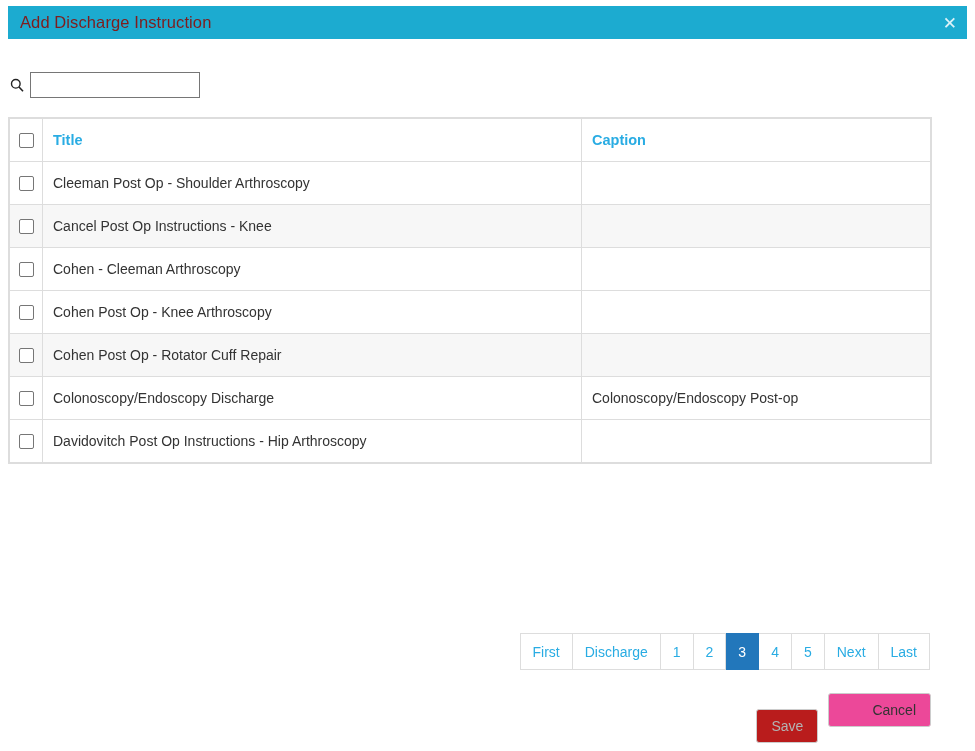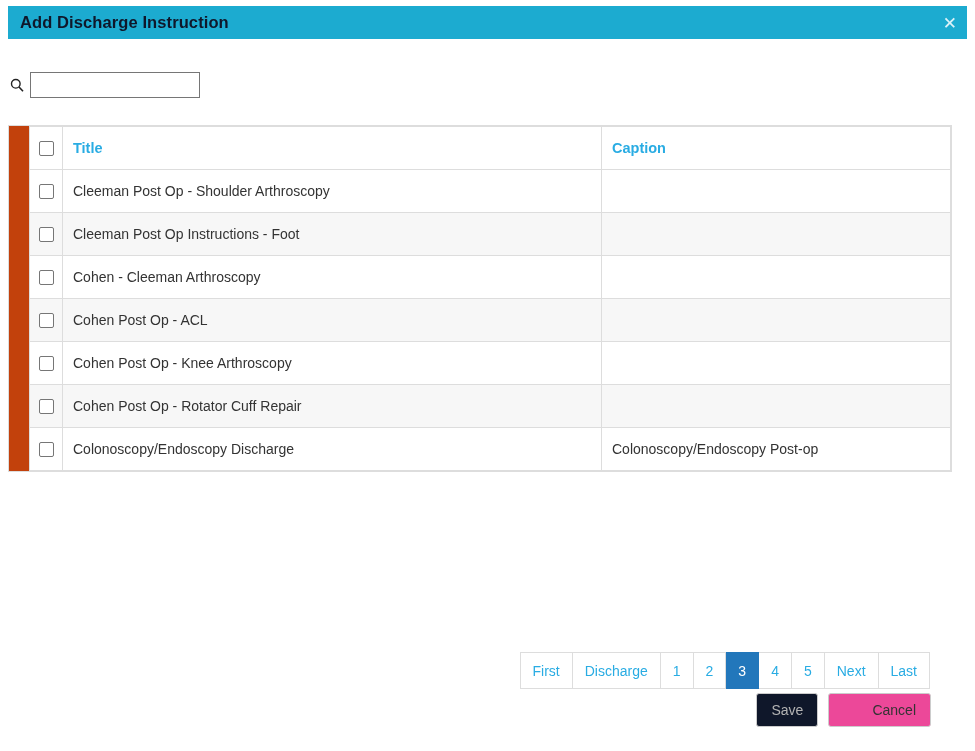--- a/index.html
+++ b/index.html
@@ -22,22 +22,22 @@
     width: 959px;
     height: 33px;
     background: #1cabd0;
     box-sizing: border-box;
   }
   .modal-title {
     position: absolute;
     left: 12px;
     top: 7px;
     font-size: 16.5px;
-    font-weight: bold;
-    color: #0f172a;
+    font-weight: normal;
+    color: #7f1d1d;
     letter-spacing: 0.1px;
   }
   .modal-close {
     position: absolute;
     right: 10px;
     top: 9px;
     font-size: 17px;
     color: #ffffff;
     opacity: 0.85;
     cursor: pointer;
@@ -67,26 +67,25 @@
     padding: 0 4px;
     font-size: 13px;
     font-family: "Liberation Sans", sans-serif;
     outline: none;
     background: #ffffff;
     box-sizing: content-box;
   }
   .grid {
     position: absolute;
     left: 8px;
-    top: 125px;
+    top: 117px;
     width: 922px;
     border: 1px solid #dddddd;
     border-collapse: collapse;
-    background: #c2410c;
-    padding-left: 20px;
+    background: #c4b5fd;
   }
   table.grid-table {
     width: 100%;
     border-collapse: collapse;
     table-layout: fixed;
   }
   table.grid-table th, table.grid-table td {
     border: 1px solid #dddddd;
     text-align: left;
     vertical-align: middle;
@@ -117,21 +116,21 @@
     border: 1px solid #767676;
     border-radius: 2px;
     background: #ffffff;
     display: inline-block;
     vertical-align: middle;
     cursor: pointer;
   }
   .pager {
     position: absolute;
     right: 45px;
-    top: 652px;
+    top: 633px;
     display: flex;
     align-items: stretch;
   }
   .pager a {
     display: inline-flex;
     align-items: center;
     justify-content: center;
     min-width: 26px;
     height: 37px;
     padding: 0 12px;
@@ -164,22 +163,23 @@
     background: #f4f4f4;
     border-radius: 3px;
     font-size: 14px;
     color: #333333;
     font-family: "Liberation Sans", sans-serif;
     cursor: pointer;
     padding: 0 14px;
   }
   .btn.disabled {
     color: #b3b3b3;
-    background: #0f172a;
+    background: #b91c1c;
     cursor: default;
+    margin-top: 16px;
   }
   .btn.cancel { background: #ec4899; padding-left: 43px; }
 </style>
 </head>
 <body>
 
 <div id="app">
 
   <div class="modal-header">
     <div class="modal-title">Add Discharge Instruction</div>
@@ -208,47 +208,47 @@
         </tr>
       </thead>
       <tbody>
         <tr>
           <td class="col-check"><span class="cb"></span></td>
           <td class="col-title">Cleeman Post Op - Shoulder Arthroscopy</td>
           <td class="col-caption"></td>
         </tr>
         <tr class="alt">
           <td class="col-check"><span class="cb"></span></td>
-          <td class="col-title">Cleeman Post Op Instructions - Foot</td>
+          <td class="col-title">Cancel Post Op Instructions - Knee</td>
           <td class="col-caption"></td>
         </tr>
         <tr>
           <td class="col-check"><span class="cb"></span></td>
           <td class="col-title">Cohen - Cleeman Arthroscopy</td>
-          <td class="col-caption"></td>
-        </tr>
-        <tr class="alt">
-          <td class="col-check"><span class="cb"></span></td>
-          <td class="col-title">Cohen Post Op - ACL</td>
           <td class="col-caption"></td>
         </tr>
         <tr>
           <td class="col-check"><span class="cb"></span></td>
           <td class="col-title">Cohen Post Op - Knee Arthroscopy</td>
           <td class="col-caption"></td>
         </tr>
         <tr class="alt">
           <td class="col-check"><span class="cb"></span></td>
           <td class="col-title">Cohen Post Op - Rotator Cuff Repair</td>
           <td class="col-caption"></td>
         </tr>
         <tr>
           <td class="col-check"><span class="cb"></span></td>
           <td class="col-title">Colonoscopy/Endoscopy Discharge</td>
           <td class="col-caption">Colonoscopy/Endoscopy Post-op</td>
+        </tr>
+        <tr>
+          <td class="col-check"><span class="cb"></span></td>
+          <td class="col-title">Davidovitch Post Op Instructions - Hip Arthroscopy</td>
+          <td class="col-caption"></td>
         </tr>
       </tbody>
     </table>
   </div>
 
   <div class="pager">
     <a>First</a>
     <a>Discharge</a>
     <a>1</a>
     <a>2</a>

